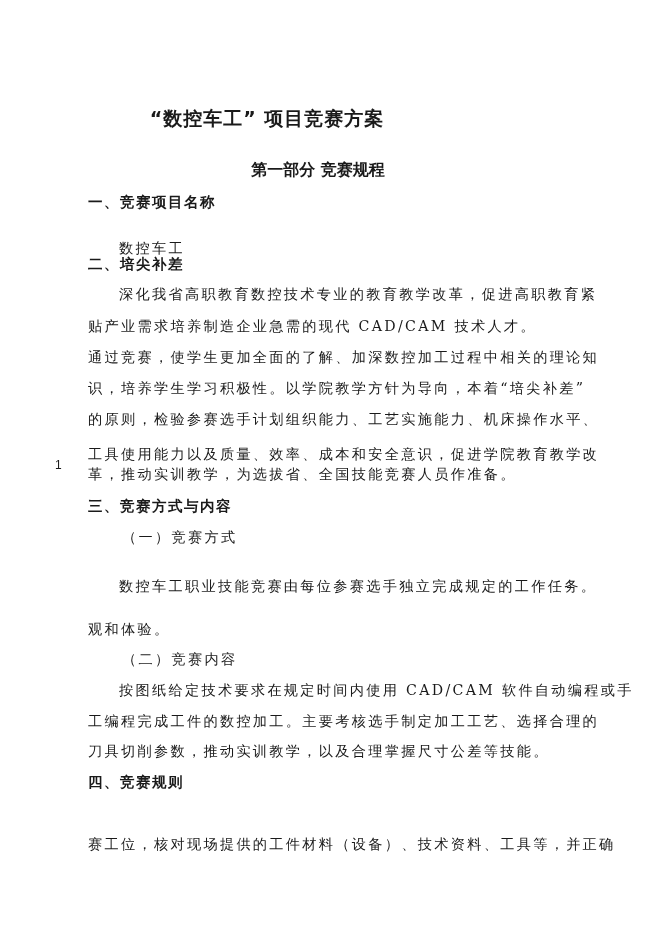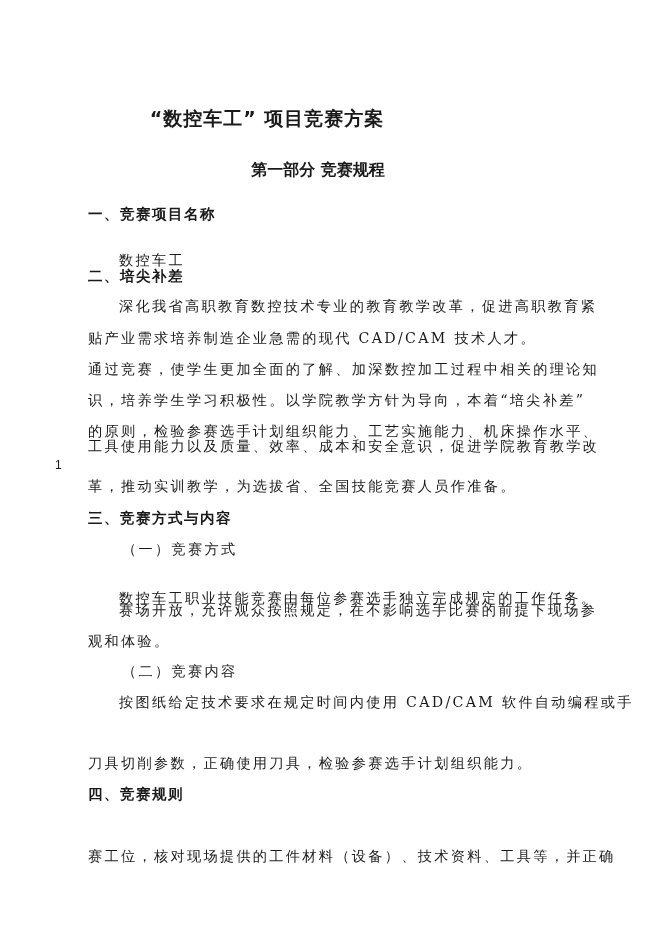--- a/index.html
+++ b/index.html
@@ -6,21 +6,21 @@
   body { width:662px; height:936px; position:relative; overflow:hidden;
          font-family:"DejaVu Serif","Liberation Serif",serif; color:#1a1a1a; }
   .page { position:absolute; left:0; top:0; width:662px; height:936px; background:#fff; }
   .title { position:absolute; left:0; width:534px; top:106px; text-align:center;
            font-size:19px; font-weight:bold; letter-spacing:1px;
            font-family:"DejaVu Sans","Liberation Sans",sans-serif; }
   .subtitle { position:absolute; left:0; width:636px; top:160px; text-align:center;
               font-size:16px; font-weight:bold;
               font-family:"DejaVu Sans","Liberation Sans",sans-serif; }
   .line { position:absolute; left:88px; width:490px; font-size:14.2px; white-space:nowrap;
-          letter-spacing:2.3px; line-height:20px;margin-top:12px; }
+          letter-spacing:2.3px; line-height:20px; }
   .h { font-weight:bold; font-family:"DejaVu Sans","Liberation Sans",sans-serif; letter-spacing:1.5px; font-size:14.5px; }
   .indent { left:119px; }
   .indent2 { left:122px; }
   .margin-num { position:absolute; left:55px; top:458px; font-size:12px;
                 font-family:"Liberation Sans",sans-serif; }
 </style>
 </head>
 <body>
 
 <div class="page">
@@ -29,29 +29,29 @@
 
   <div class="line h" style="top:192px">一、竞赛项目名称</div>
   <div class="line indent" style="top:238px">数控车工</div>
 
   <div class="line h" style="top:254px">二、培尖补差</div>
   <div class="line indent" style="top:284px">深化我省高职教育数控技术专业的教育教学改革，促进高职教育紧</div>
   <div class="line" style="top:316px">贴产业需求培养制造企业急需的现代 CAD/CAM 技术人才。</div>
   <div class="line" style="top:378px">识，培养学生学习积极性。以学院教学方针为导向，本着“培尖补差”</div>
   <div class="line" style="top:347px">通过竞赛，使学生更加全面的了解、加深数控加工过程中相关的理论知</div>
   <div class="line" style="top:409px">的原则，检验参赛选手计划组织能力、工艺实施能力、机床操作水平、</div>
-  <div class="line" style="top:424px">工具使用能力以及质量、效率、成本和安全意识，促进学院教育教学改</div>
+  <div class="line" style="top:444px">工具使用能力以及质量、效率、成本和安全意识，促进学院教育教学改</div>
   <div class="line" style="top:464px">革，推动实训教学，为选拔省、全国技能竞赛人员作准备。</div>
 
   <div class="margin-num">1</div>
 
   <div class="line h" style="top:496px">三、竞赛方式与内容</div>
   <div class="line indent2" style="top:527px">（一）竞赛方式</div>
   <div class="line indent" style="top:576px">数控车工职业技能竞赛由每位参赛选手独立完成规定的工作任务。</div>
-  <div class="line indent" style="top:588px">赛场开放，允许观众按照规定，在不影响选手比赛的前提下现场参</div>
   <div class="line" style="top:619px">观和体验。</div>
   <div class="line indent2" style="top:649px">（二）竞赛内容</div>
   <div class="line indent" style="top:680px">按图纸给定技术要求在规定时间内使用 CAD/CAM 软件自动编程或手</div>
-  <div class="line" style="top:741px">刀具切削参数，正确使用刀具，检验参赛选手计划组织能力。</div>
+  <div class="line" style="top:711px">工编程完成工件的数控加工。主要考核选手制定加工工艺、选择合理的</div>
+  <div class="line" style="top:741px">刀具切削参数，推动实训教学，以及合理掌握尺寸公差等技能。</div>
 
   <div class="line h" style="top:772px">四、竞赛规则</div>
   <div class="line" style="top:834px">赛工位，核对现场提供的工件材料（设备）、技术资料、工具等，并正确</div>
 </div>
 
 </body></html>

